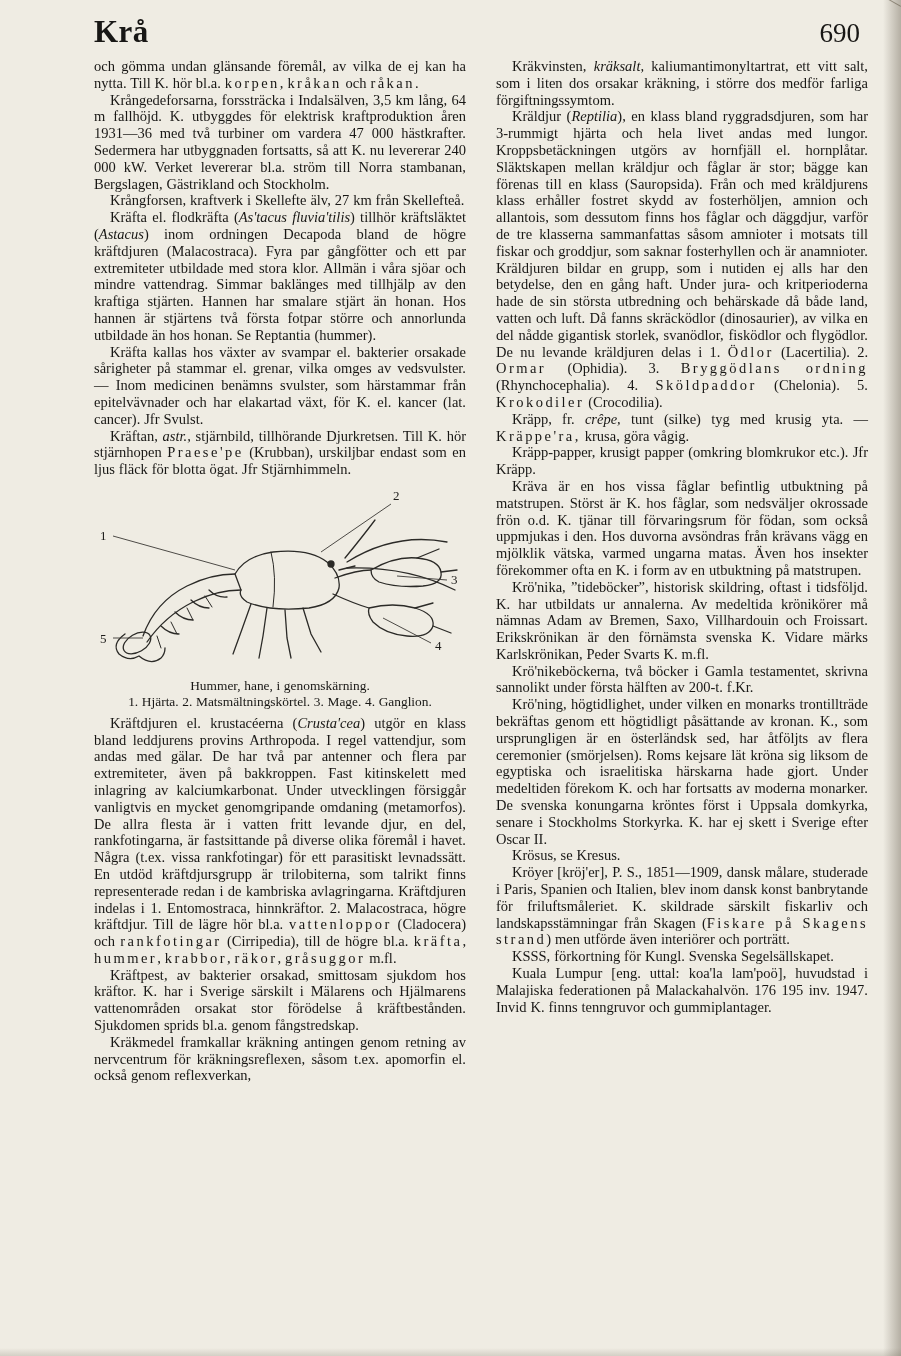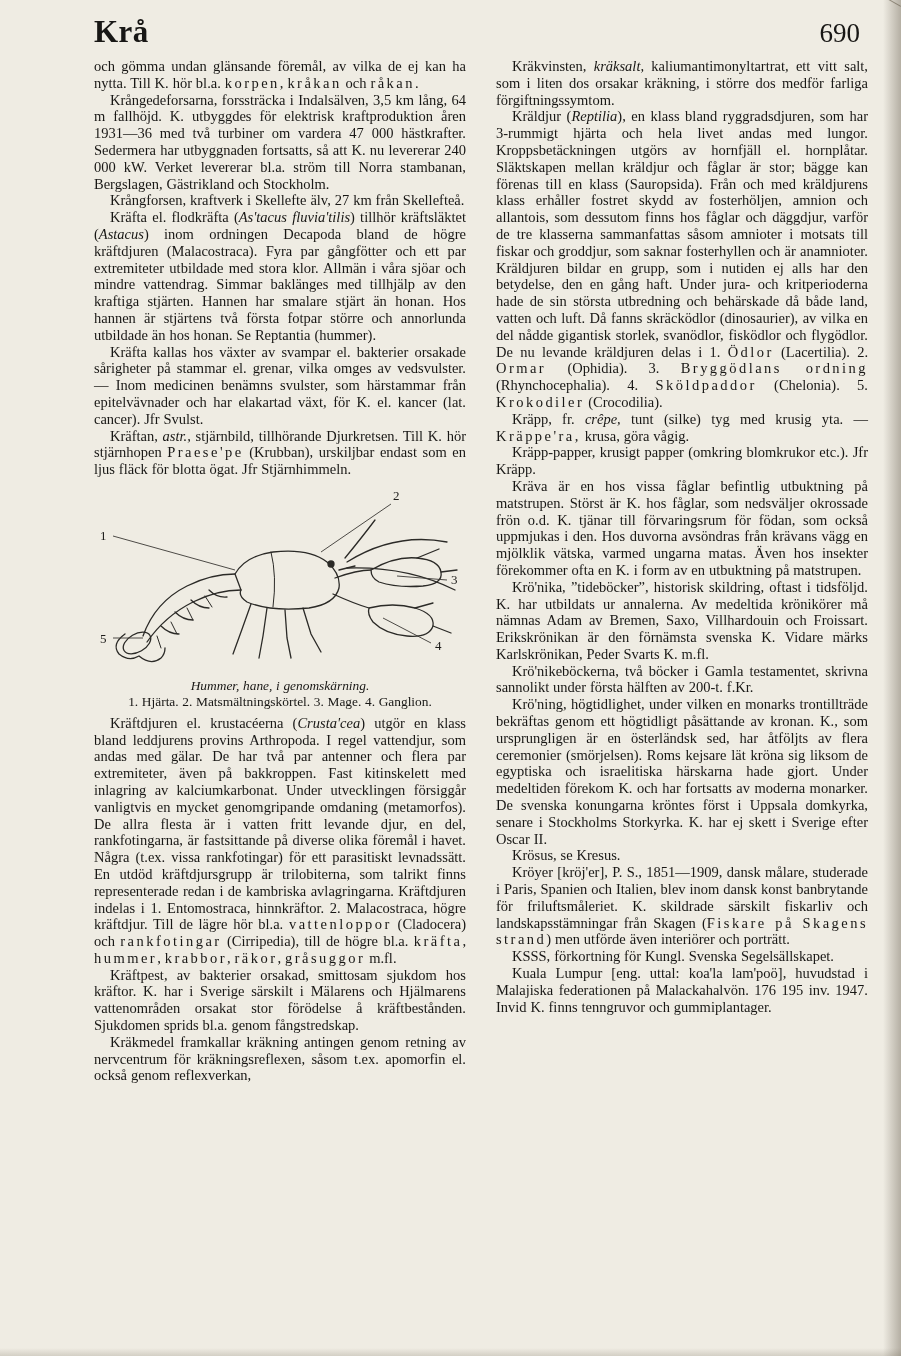--- a/index.html
+++ b/index.html
@@ -27,21 +27,21 @@
     word-spacing: 0.02em;
   }
   .para { margin: 0; text-indent: 1.1em; }
   .para.flush { text-indent: 0; }
   .para b { font-weight: normal; }
   .para i { font-style: italic; }
   .spaced { letter-spacing: 0.17em; }
   .figure { margin: 8px 0 4px; text-align: center; text-indent: 0; }
   .figure svg { display: block; margin: 0 auto; }
   .cap { font-size: 13.4px; line-height: 16.4px; text-align: center; }
-  .cap.first { margin-top: 2px; font-style: italic; }
+  .cap.first { margin-top: 2px; }
   
   .edge-right {
     position: absolute; top: 0; right: 0; width: 18px; height: 100%;
     background: linear-gradient(to right, rgba(110,100,85,0), rgba(85,75,60,0.38));
     pointer-events: none;
   }
   .edge-bottom {
     position: absolute; left: 0; bottom: 0; width: 100%; height: 8px;
     background: linear-gradient(to bottom, rgba(110,100,85,0), rgba(85,75,60,0.18));
     pointer-events: none;

